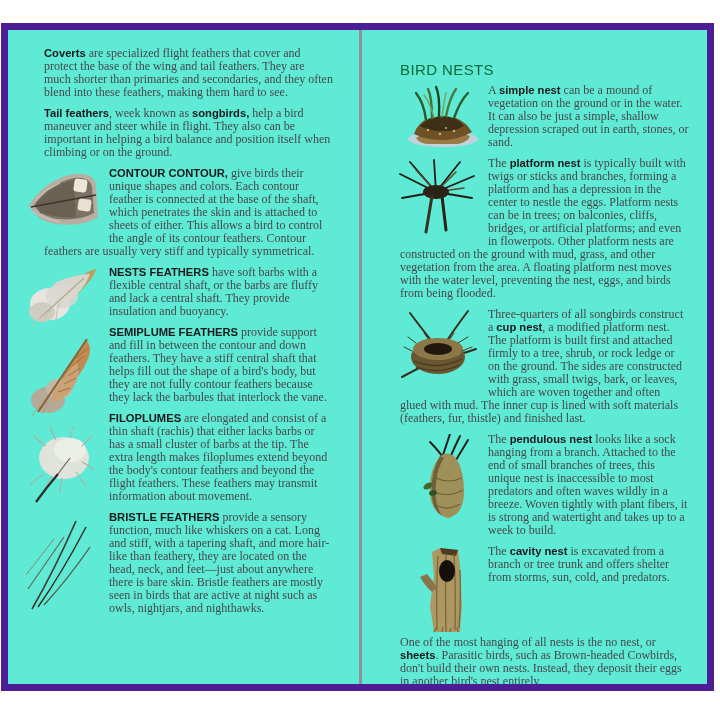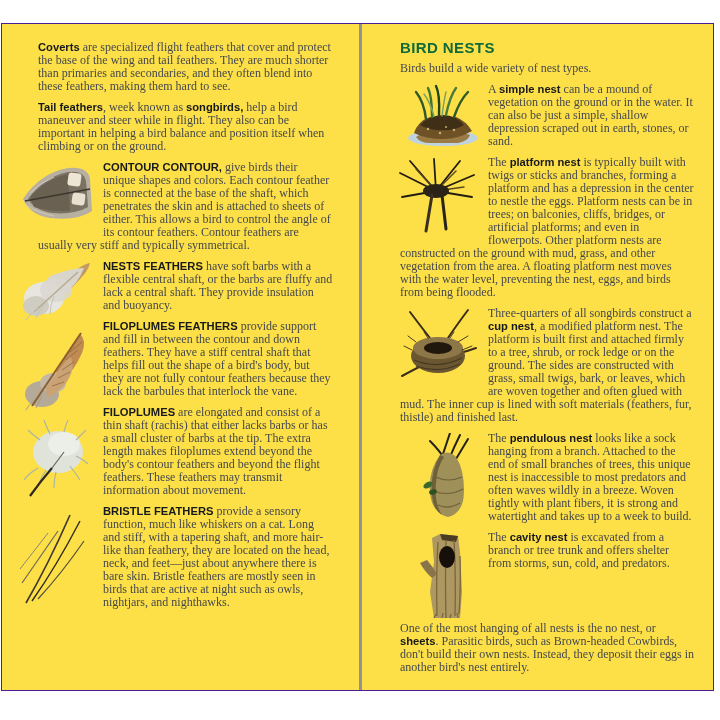--- a/index.html
+++ b/index.html
@@ -3,38 +3,38 @@
 <meta charset="utf-8">
 <style>
   html,body{margin:0;padding:0;}
   body{
     width:720px;height:720px;position:relative;background:#ffffff;
     font-family:"Liberation Serif", serif;
     -webkit-font-smoothing:antialiased;
   }
   .spread{
     position:absolute;left:1px;top:23px;width:713px;height:668px;
-    border:1px solid #4c1d95;background:#fde047;display:flex;box-sizing:border-box;
+    border:7px solid #4c1d95;background:#5eead4;display:flex;box-sizing:border-box;
   }
   .page{flex:1 1 0;overflow:hidden;box-sizing:border-box;}
   .page-left{padding:17px 26px 0 36px;}
   .page-right{padding:15px 18px 0 38px;}
   .divider{width:3px;background:#8f9296;flex:0 0 3px;}
   .sec{margin:0 0 8px 0;}
   .txt{
     margin:0;font-size:12px;line-height:13px;color:#45484d;
     text-align:left;
   }
   .b{
     font-family:"Liberation Sans", sans-serif;font-weight:bold;
     color:#17191b;font-size:11.2px;
   }
   .ph{float:left;clear:left;}
   .nest-title{
-    margin:0 0 6px 0;font-family:"Liberation Sans", sans-serif;font-weight:bold;
+    margin:16px 0 6px 0;font-family:"Liberation Sans", sans-serif;font-weight:normal;
     font-size:15px;letter-spacing:0.4px;color:#0f6a3a;
   }
   .intro{margin:0 0 8px 0;font-size:12px;line-height:13px;color:#45484d;}
   .outro{clear:both;}
 </style>
 </head>
 <body>
 
 <div class="spread">
 
@@ -77,21 +77,21 @@
     <div class="sec">
       <svg class="ph" width="70" height="86" viewBox="0 0 70 86" style="margin:2px 11px 2px -16px;">
         <ellipse cx="20" cy="68" rx="17" ry="13" fill="#b5aa97"></ellipse>
         <ellipse cx="31" cy="57" rx="13" ry="10" fill="#c2b8a4"></ellipse>
         <path d="M34 46 Q44 28 58 8 Q65 14 60 27 Q52 45 40 55 Z" fill="#c08a50"></path>
         <path d="M24 62 Q36 44 48 30 Q55 41 44 57 Q34 69 25 71Z" fill="#caa273"></path>
         <path d="M10 80 Q30 50 59 7" stroke="#8a5f34" stroke-width="2" fill="none"></path>
         <path d="M40 44 L52 36 M36 52 L48 46 M30 60 L42 56 M44 34 L56 24 M48 26 L60 16" stroke="#8a6a42" stroke-width="0.8"></path>
         <path d="M12 74 Q6 80 4 84 M20 70 Q16 78 14 82" stroke="#a79c88" stroke-width="1" fill="none"></path>
       </svg>
-      <p class="txt"><strong class="b">FILOPLUMES FEATHERS</strong><span> provide support and fill in between the contour and down feathers. They have a stiff central shaft that helps fill out the shape of a bird's body, but they are not fully contour feathers because they lack the barbules that interlock the vane.</span></p>
+      <p class="txt"><strong class="b">SEMIPLUME FEATHERS</strong><span> provide support and fill in between the contour and down feathers. They have a stiff central shaft that helps fill out the shape of a bird's body, but they are not fully contour feathers because they lack the barbules that interlock the vane.</span></p>
     </div>
 
     <div class="sec">
       <svg class="ph" width="72" height="84" viewBox="0 0 72 84" style="margin:2px 13px 2px -20px;">
         <ellipse cx="40" cy="36" rx="25" ry="21" fill="#dfe3da"></ellipse>
         <ellipse cx="46" cy="28" rx="16" ry="12" fill="#eceee8"></ellipse>
         <path d="M20 52 Q10 58 6 64 M28 54 Q22 64 20 70 M38 56 Q36 64 36 72 M52 50 Q58 58 62 64 M58 40 Q66 44 70 48 M22 24 Q14 18 10 14 M32 18 Q28 10 26 4 M46 16 Q48 8 50 4 M58 24 Q64 18 68 14" stroke="#aab3a6" stroke-width="1.1" fill="none"></path>
         <path d="M12 80 Q22 66 34 52" stroke="#2e2922" stroke-width="2.2" fill="none"></path>
         <path d="M34 52 Q40 44 46 36" stroke="#6b685f" stroke-width="1.2" fill="none"></path>
       </svg>
@@ -109,21 +109,20 @@
       <p class="txt"><strong class="b">BRISTLE FEATHERS</strong><span> provide a sensory function, much like whiskers on a cat. Long and stiff, with a tapering shaft, and more hair-like than feathery, they are located on the head, neck, and feet—just about anywhere there is bare skin. Bristle feathers are mostly seen in birds that are active at night such as owls, nightjars, and nighthawks.</span></p>
     </div>
 
   </div>
 
   <div class="divider"></div>
 
   <div class="page page-right">
 
     <h2 class="nest-title">BIRD NESTS</h2>
-    <p class="intro">Birds build a wide variety of nest types.</p>
 
     <div class="sec">
       <svg class="ph" width="74" height="64" viewBox="0 0 74 64" style="margin:1px 8px 2px 6px;">
         <ellipse cx="37" cy="54" rx="35" ry="8" fill="#bed3de"></ellipse>
         <path d="M10 53 Q14 59 24 59 L52 59 Q62 57 64 51 Q50 45 37 45 Q22 45 10 53Z" fill="#9a7b45"></path>
         <path d="M8 49 Q12 37 24 33 L50 33 Q60 37 66 47 Q52 55 37 55 Q20 55 8 49Z" fill="#6e5226"></path>
         <path d="M14 41 Q24 31 37 31 Q50 31 58 41 Q48 47 37 46 Q24 47 14 41Z" fill="#3f2f16"></path>
         <circle cx="22" cy="45" r="1.2" fill="#c9b27a"></circle>
           <circle cx="34" cy="49" r="1.2" fill="#c9b27a"></circle>
         <circle cx="48" cy="46" r="1.2" fill="#c9b27a"></circle>

